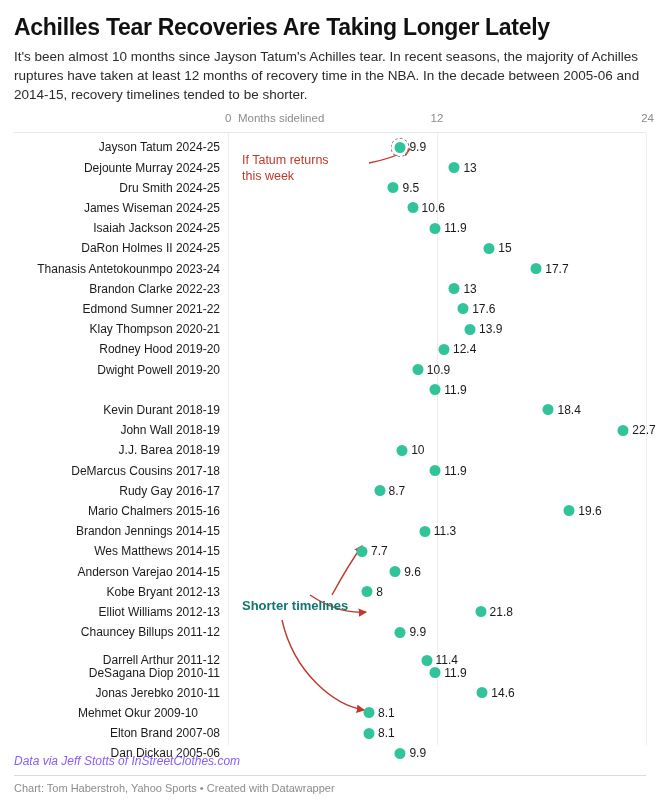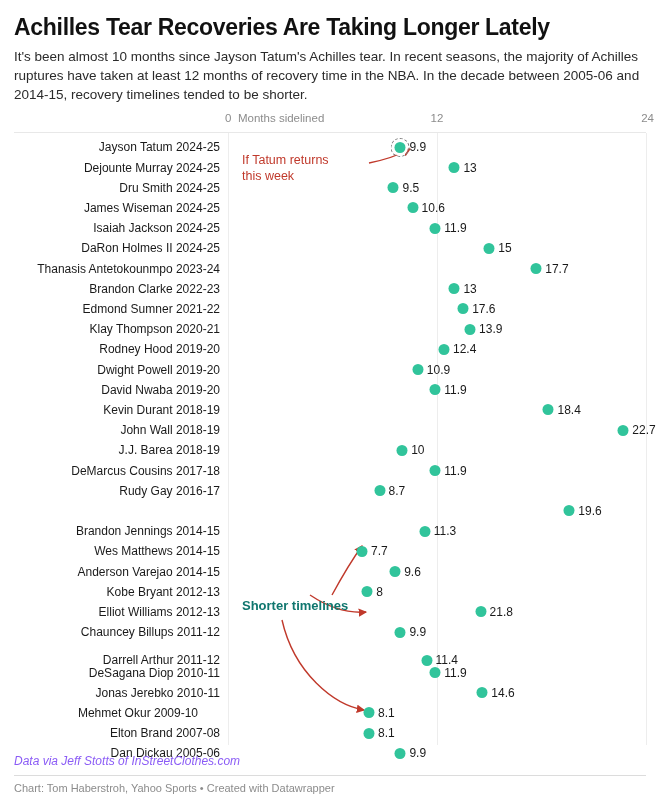--- a/index.html
+++ b/index.html
@@ -247,21 +247,20 @@
           <div class="row-label" style="right: 426px; width: 206px;">Rodney Hood 2019-20</div>
           <div class="dot" style="left: 429.967px; background: rgb(49, 196, 155);"></div>
           <div class="val" style="left: 438.967px;">12.4</div>
         </div>
         <div class="row" style="top: 226.2px;">
           <div class="row-label" style="right: 426px; width: 206px;">Dwight Powell 2019-20</div>
           <div class="dot" style="left: 403.842px; background: rgb(49, 196, 155);"></div>
           <div class="val" style="left: 412.842px;">10.9</div>
         </div>
         <div class="row" style="top: 246.4px;">
-          <div class="row-label" style="right: 426px; width: 206px;">David Nwaba 2019-20</div>
           <div class="dot" style="left: 421.258px; background: rgb(49, 196, 155);"></div>
           <div class="val" style="left: 430.258px;">11.9</div>
         </div>
         <div class="row" style="top: 266.6px;">
           <div class="row-label" style="right: 426px; width: 206px;">Kevin Durant 2018-19</div>
           <div class="dot" style="left: 534.467px; background: rgb(49, 196, 155);"></div>
           <div class="val" style="left: 543.467px;">18.4</div>
         </div>
         <div class="row" style="top: 286.8px;">
           <div class="row-label" style="right: 426px; width: 206px;">John Wall 2018-19</div>
@@ -277,20 +276,21 @@
           <div class="row-label" style="right: 426px; width: 206px;">DeMarcus Cousins 2017-18</div>
           <div class="dot" style="left: 421.258px; background: rgb(49, 196, 155);"></div>
           <div class="val" style="left: 430.258px;">11.9</div>
         </div>
         <div class="row" style="top: 347.4px;">
           <div class="row-label" style="right: 426px; width: 206px;">Rudy Gay 2016-17</div>
           <div class="dot" style="left: 365.525px; background: rgb(49, 196, 155);"></div>
           <div class="val" style="left: 374.525px;">8.7</div>
         </div>
         <div class="row" style="top: 367.6px;">
+          <div class="row-label" style="right: 426px; width: 206px;">Mario Chalmers 2015-16</div>
           <div class="dot" style="left: 555.367px; background: rgb(49, 196, 155);"></div>
           <div class="val" style="left: 564.367px;">19.6</div>
         </div>
         <div class="row" style="top: 387.8px;">
           <div class="row-label" style="right: 426px; width: 206px;">Brandon Jennings 2014-15</div>
           <div class="dot" style="left: 410.808px; background: rgb(49, 196, 155);"></div>
           <div class="val" style="left: 419.808px;">11.3</div>
         </div>
         <div class="row" style="top: 408px;">
           <div class="row-label" style="right: 426px; width: 206px;">Wes Matthews 2014-15</div>

